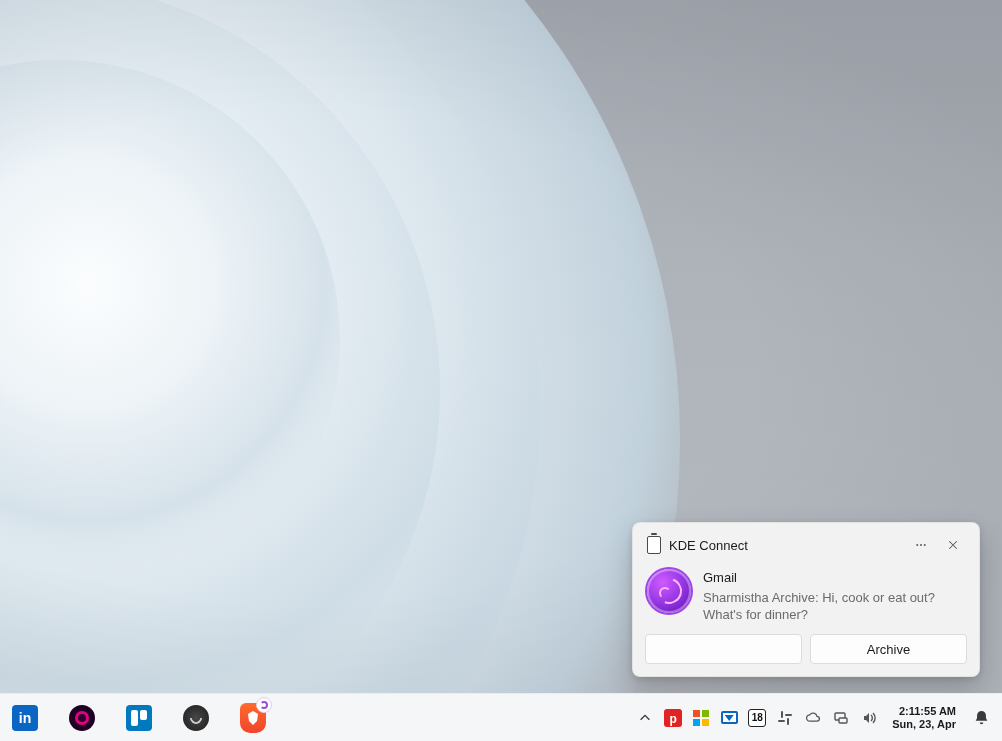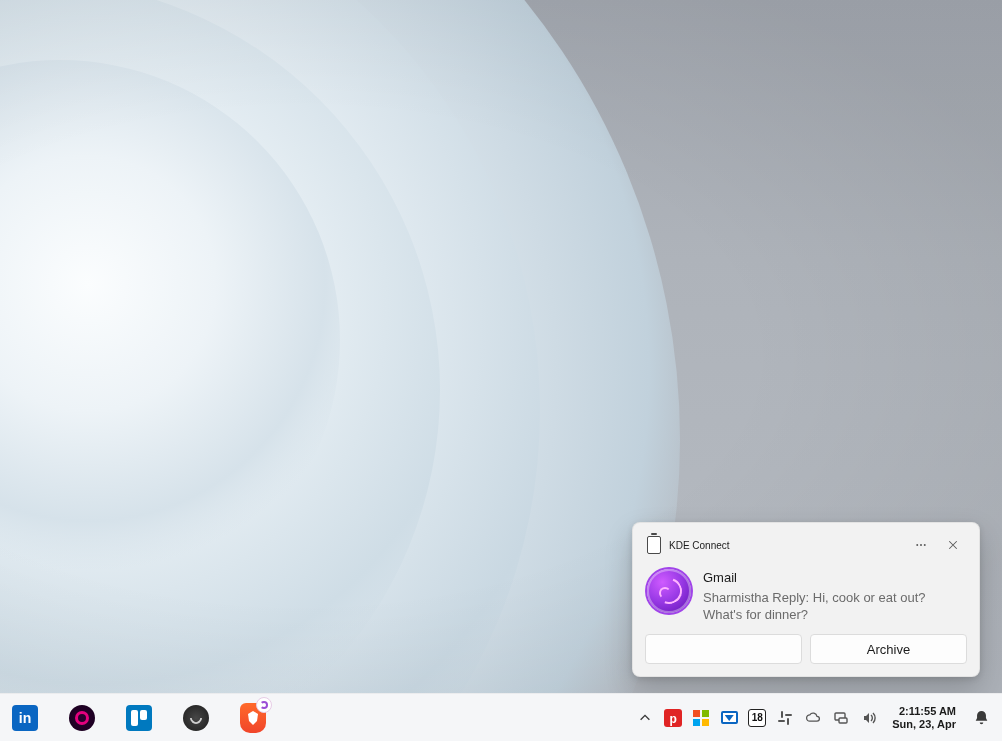--- a/index.html
+++ b/index.html
@@ -37,21 +37,21 @@
   .toast-header {
     display:flex; align-items:center; gap:8px;
     padding: 10px 14px 8px 14px;
   }
   .toast-app-icon {
     width:14px; height:18px; border:1.6px solid #4a4a4a; border-radius:2px;
     position:relative; background:#fff;
   }
   .toast-app-icon::before { content:""; position:absolute; left:50%; top:-4px; transform:translateX(-50%);
     width:6px; height:2px; background:#4a4a4a; border-radius:1px;}
-  .toast-app-name { font-size:10px; color:#1b1b1b; font-weight:500; }
+  .toast-app-name { font-size:13px; color:#1b1b1b; font-weight:500; }
   .toast-spacer { flex:1; }
   .hdr-btn { width:24px; height:24px; display:flex; align-items:center; justify-content:center;
              cursor:pointer; border-radius:4px; color:#5a5a5a; }
   .hdr-btn svg { width:12px; height:12px; }
 
   .toast-body { display:flex; gap:12px; padding: 4px 21px 10px 14px; }
   .avatar {
     width:44px; height:44px; border-radius:50%;
     background: radial-gradient(circle at 35% 30%, #cf5bff 0%, #9a3ae6 45%, #5c0db0 100%);
     position:relative; flex:0 0 44px;
@@ -180,21 +180,21 @@
     <div class="hdr-btn" title="Close">
       <svg viewBox="0 0 16 16">
           <path stroke="currentColor" stroke-width="1.4" fill="none" d="M3 3l10 10M13 3L3 13"></path>
         </svg>
     </div>
   </div>
   <div class="toast-body">
     <div class="avatar"></div>
     <div class="toast-text">
       <div class="toast-title">Gmail</div>
-      <div class="toast-msg">Sharmistha Reply: Hi, cook or eat out? What's for dinner?</div>
+      <div class="toast-msg">Sharmistha Archive: Hi, cook or eat out? What's for dinner?</div>
     </div>
   </div>
   <div class="toast-actions">
     <button class="toast-btn"></button>
     <button class="toast-btn">Archive</button>
   </div>
 </div>
 
 <div class="taskbar">
   <div class="tb-left">

